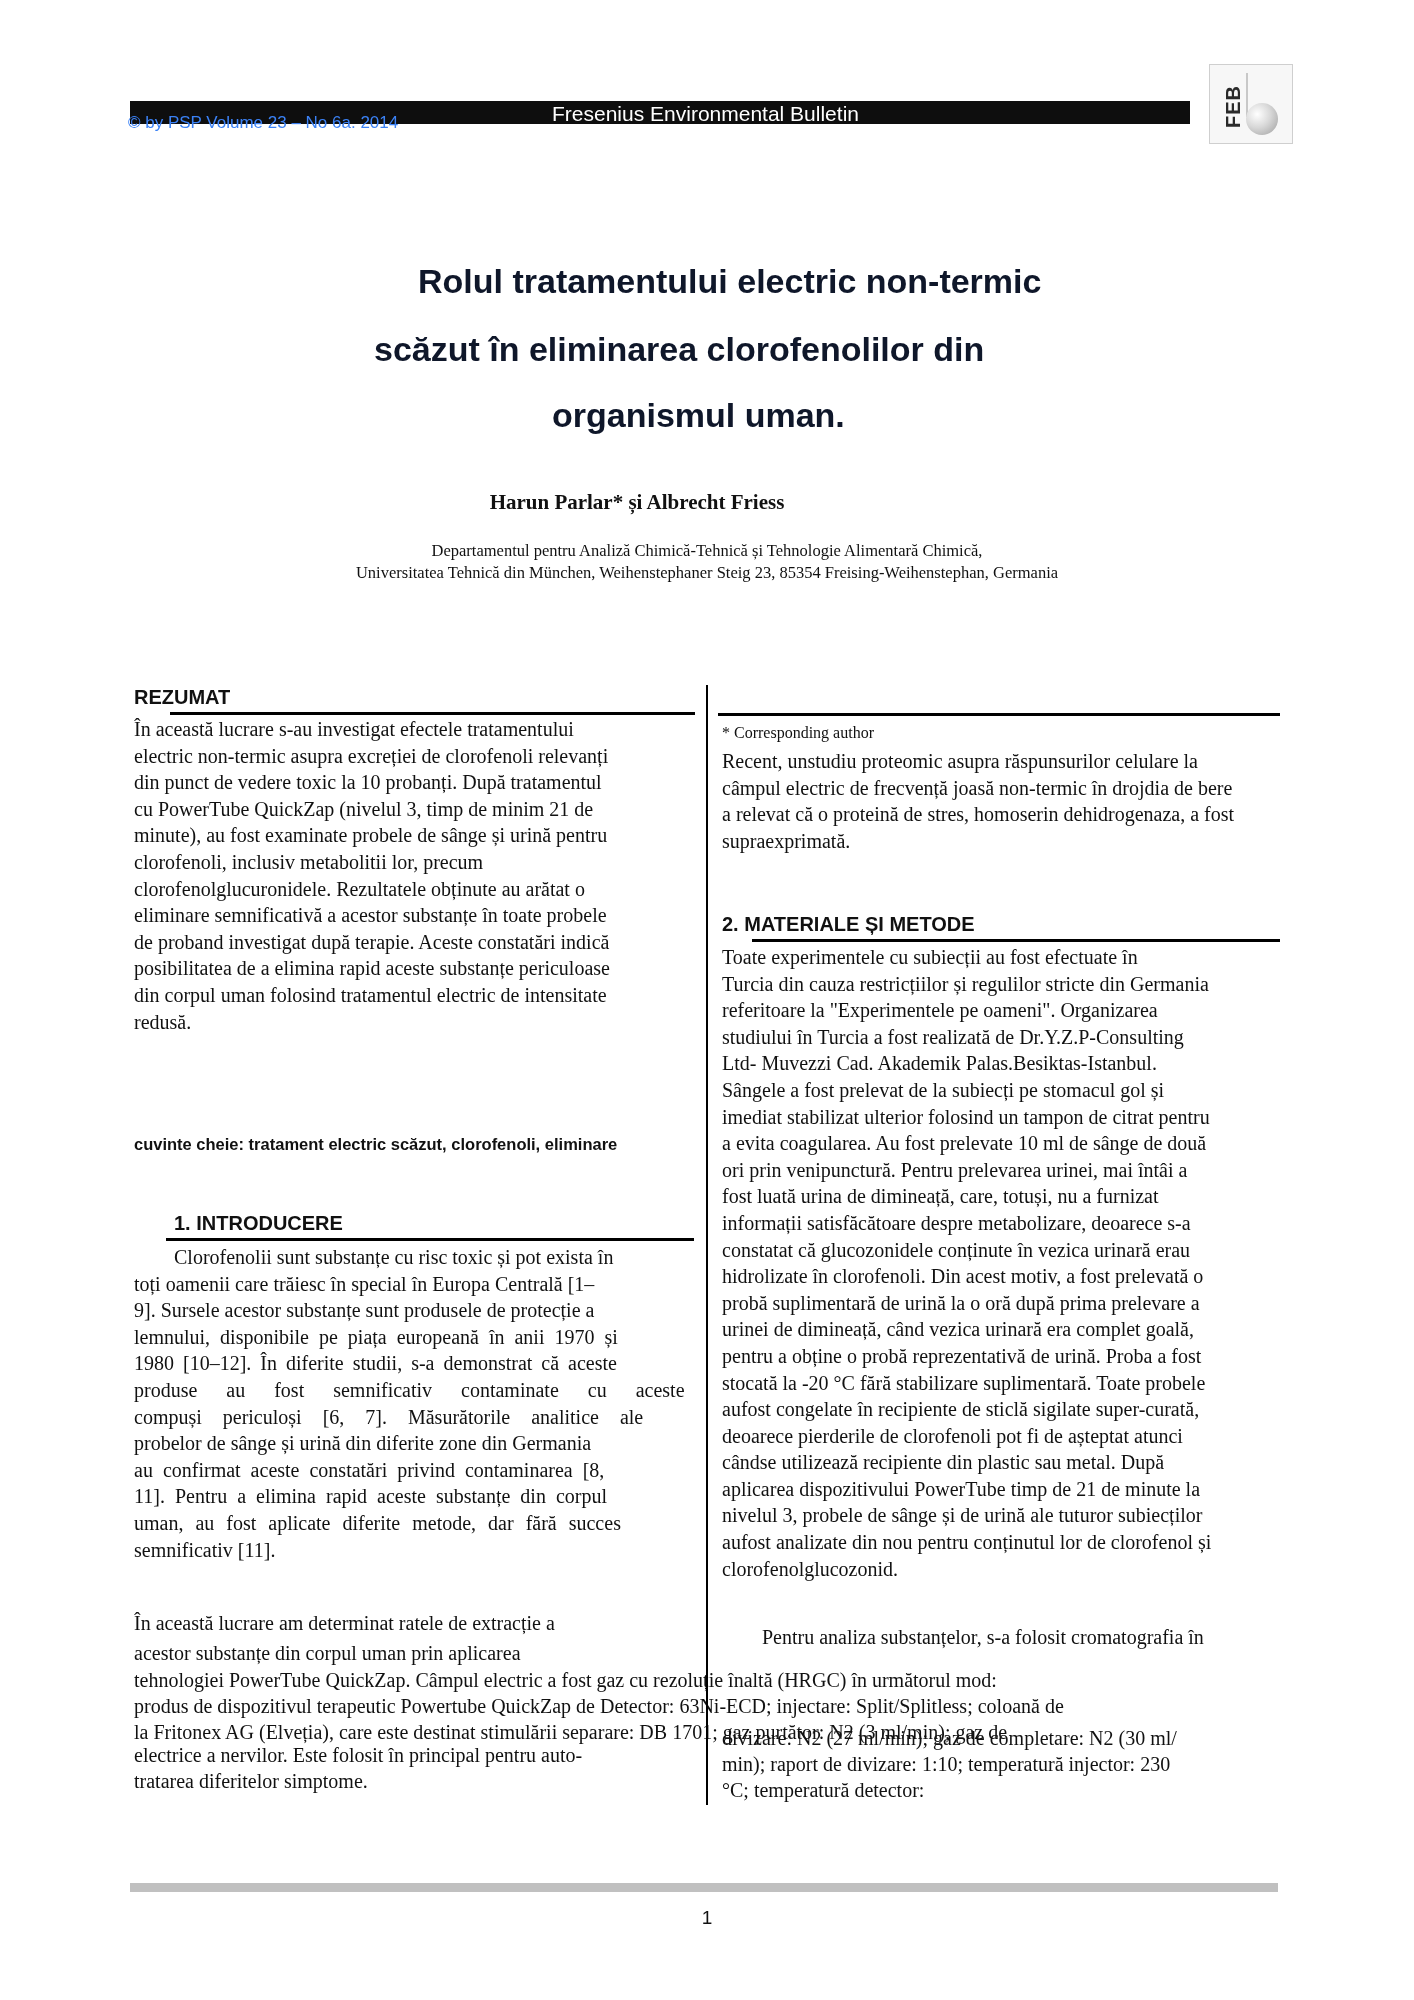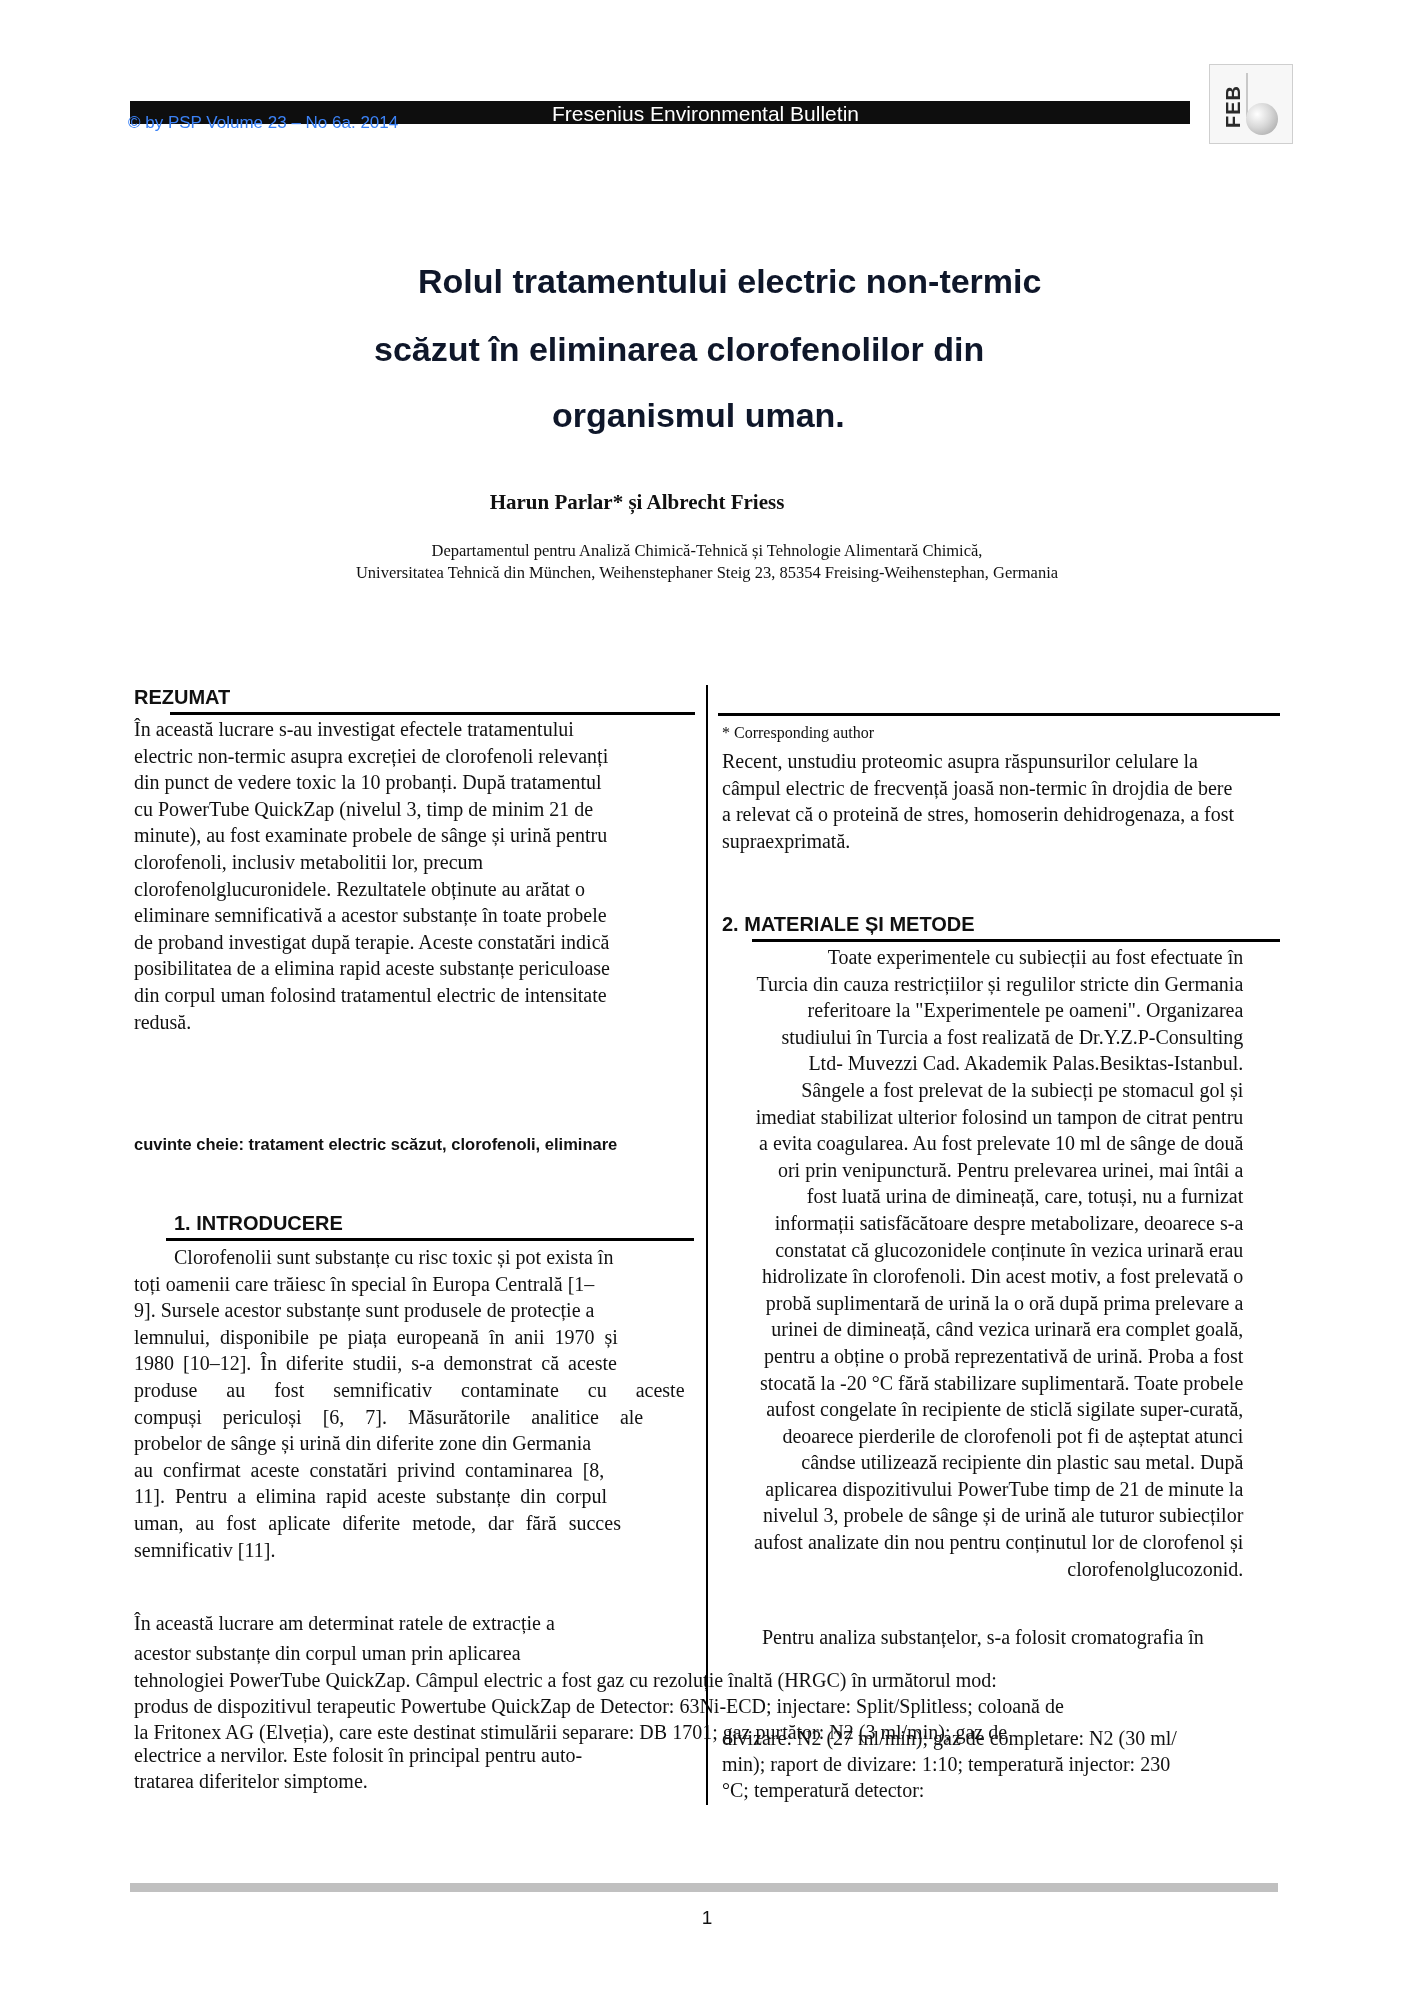--- a/index.html
+++ b/index.html
@@ -109,21 +109,21 @@
 <div class="abs footnote" style="left:722px; top:724px;">* Corresponding author</div>
 <div class="abs col-text" style="left:722px; top:748px;">
   <span class="line">Recent, unstudiu proteomic asupra răspunsurilor celulare la</span>
   <span class="line">câmpul electric de frecvență joasă non-termic în drojdia de bere</span>
   <span class="line">a relevat că o proteină de stres, homoserin dehidrogenaza, a fost</span>
   <span class="line">supraexprimată.</span>
 </div>
 
 <div class="abs sec-head" style="left:722px; top:913px;">2. MATERIALE ȘI METODE</div>
 <div class="abs rule" style="left:752px; top:939px; width:528px;"></div>
-<div class="abs col-text" style="left:754px; top:944px;text-align:right;">
+<div class="abs col-text" style="left:722px; top:944px;">
   <span class="line">Toate experimentele cu subiecții au fost efectuate în</span>
   <span class="line">Turcia din cauza restricțiilor și regulilor stricte din Germania</span>
   <span class="line">referitoare la "Experimentele pe oameni". Organizarea</span>
   <span class="line">studiului în Turcia a fost realizată de Dr.Y.Z.P-Consulting</span>
   <span class="line">Ltd- Muvezzi Cad. Akademik Palas.Besiktas-Istanbul.</span>
   <span class="line">Sângele a fost prelevat de la subiecți pe stomacul gol și</span>
   <span class="line">imediat stabilizat ulterior folosind un tampon de citrat pentru</span>
   <span class="line">a evita coagularea. Au fost prelevate 10 ml de sânge de două</span>
   <span class="line">ori prin venipunctură. Pentru prelevarea urinei, mai întâi a</span>
   <span class="line">fost luată urina de dimineață, care, totuși, nu a furnizat</span>

